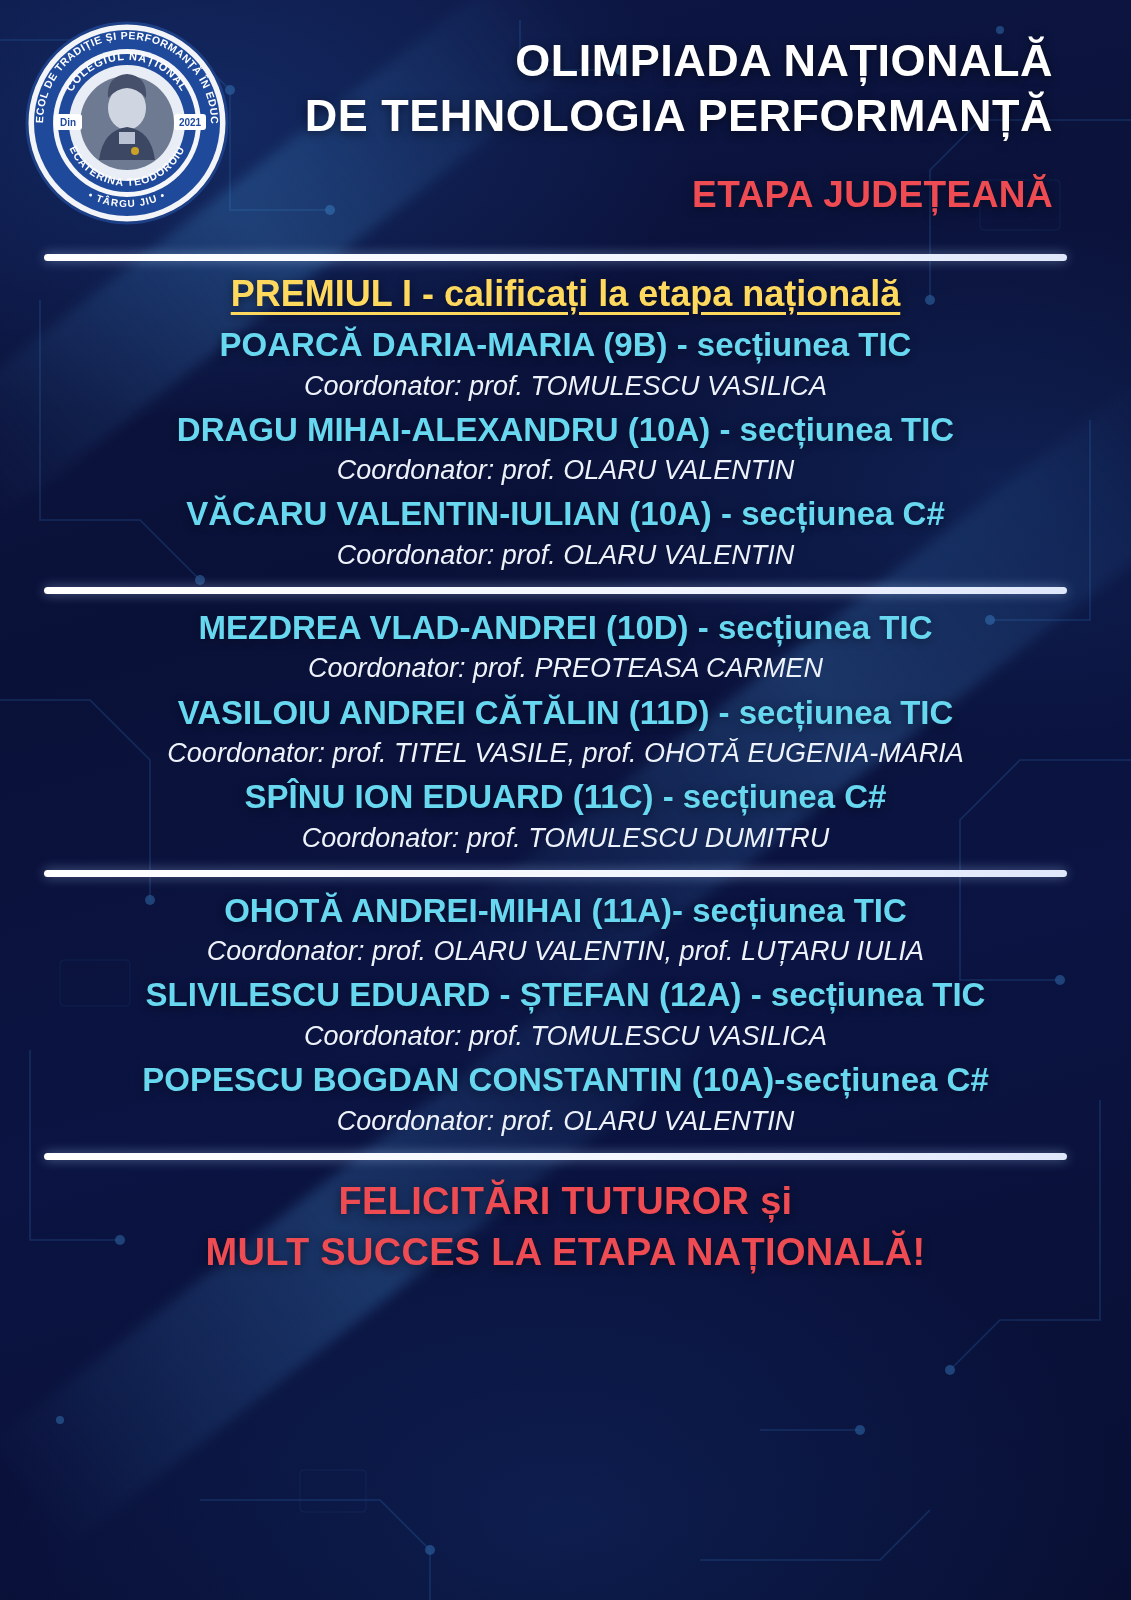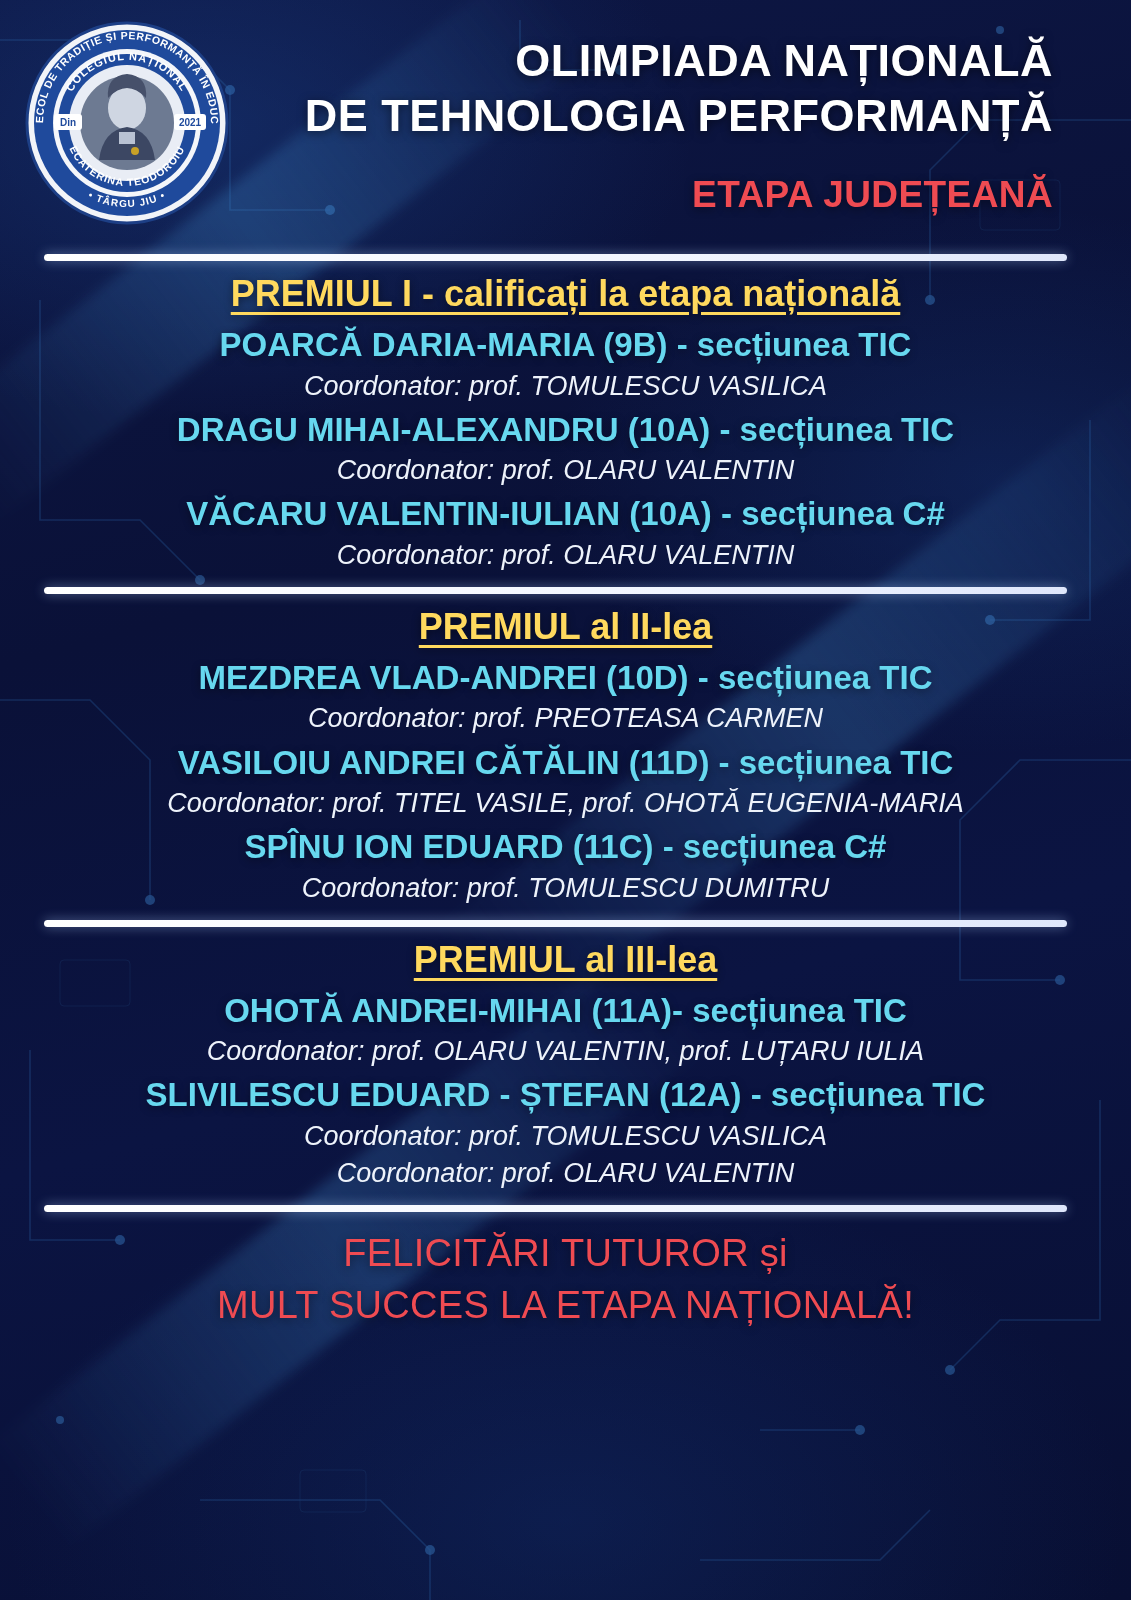--- a/index.html
+++ b/index.html
@@ -122,21 +122,21 @@
   }
 
   
   .footer {
     position: relative;
     text-align: center;
     margin-top: 16px;
   }
   .footer-line {
     color: #ef4b52;
-    font-weight: normal;
+    font-weight: bold;
     font-size: 38px;
     line-height: 1.35;
     letter-spacing: 0.3px;
     text-shadow: 0 2px 10px rgba(0,0,0,0.45);
   }
 </style>
 </head>
 <body>
 
 <div id="poster">
@@ -240,37 +240,36 @@
     <div class="coord">Coordonator: prof. TOMULESCU VASILICA</div>
     <div class="winner">DRAGU MIHAI-ALEXANDRU (10A) - secțiunea TIC</div>
     <div class="coord">Coordonator: prof. OLARU VALENTIN</div>
     <div class="winner">VĂCARU VALENTIN-IULIAN (10A) - secțiunea C#</div>
     <div class="coord">Coordonator: prof. OLARU VALENTIN</div>
   </div>
 
   <div class="sep"></div>
 
   <div class="section">
-    <div class="section-title">PREMIUL al II-lea</div>
     <div class="winner">MEZDREA VLAD-ANDREI (10D) - secțiunea TIC</div>
     <div class="coord">Coordonator: prof. PREOTEASA CARMEN</div>
     <div class="winner">VASILOIU ANDREI CĂTĂLIN (11D) - secțiunea TIC</div>
     <div class="coord">Coordonator: prof. TITEL VASILE, prof. OHOTĂ EUGENIA-MARIA</div>
     <div class="winner">SPÎNU ION EDUARD (11C) - secțiunea C#</div>
     <div class="coord">Coordonator: prof. TOMULESCU DUMITRU</div>
   </div>
 
   <div class="sep"></div>
 
   <div class="section">
-    <div class="section-title">PREMIUL al III-lea</div>
     <div class="winner">OHOTĂ ANDREI-MIHAI (11A)- secțiunea TIC</div>
     <div class="coord">Coordonator: prof. OLARU VALENTIN, prof. LUȚARU IULIA</div>
     <div class="winner">SLIVILESCU EDUARD - ȘTEFAN (12A) - secțiunea TIC</div>
     <div class="coord">Coordonator: prof. TOMULESCU VASILICA</div>
+    <div class="winner">POPESCU BOGDAN CONSTANTIN (10A)-secțiunea C#</div>
     <div class="coord">Coordonator: prof. OLARU VALENTIN</div>
   </div>
 
   <div class="sep"></div>
 
   <div class="footer">
     <div class="footer-line">FELICITĂRI TUTUROR și</div>
     <div class="footer-line">MULT SUCCES LA ETAPA NAȚIONALĂ!</div>
   </div>
 

